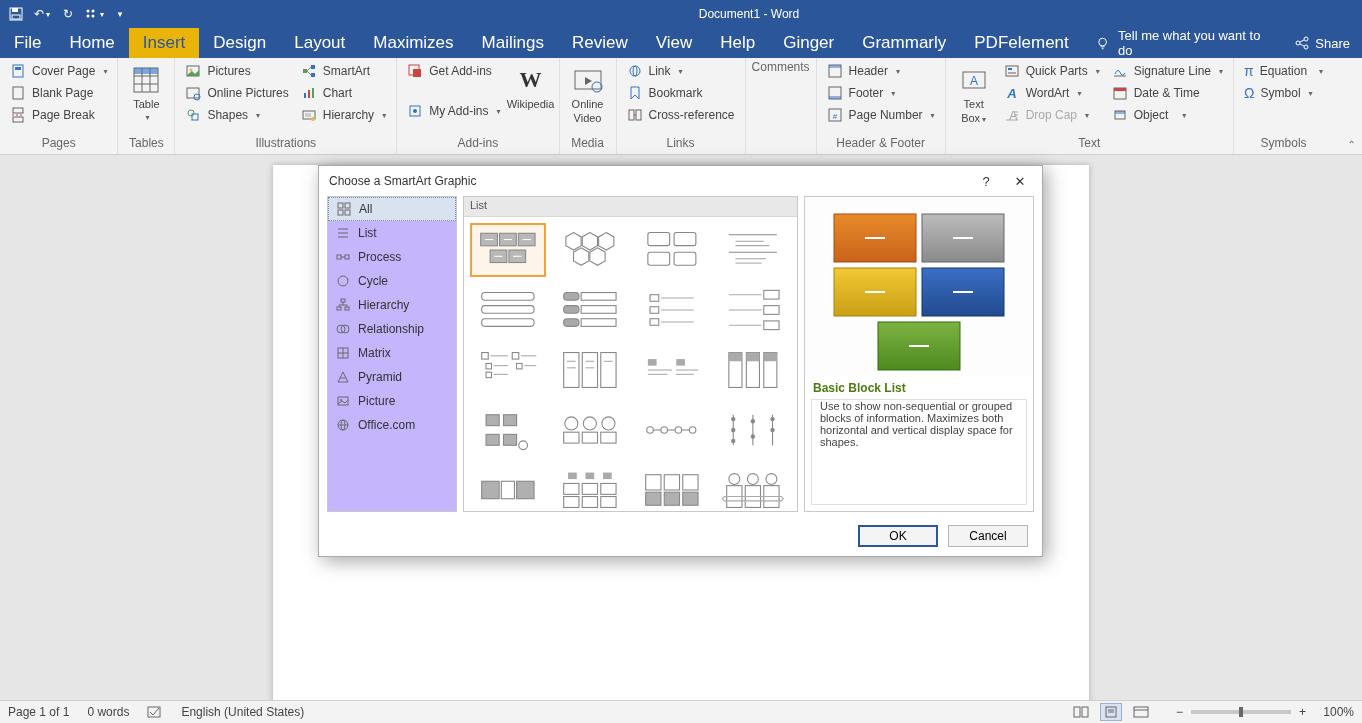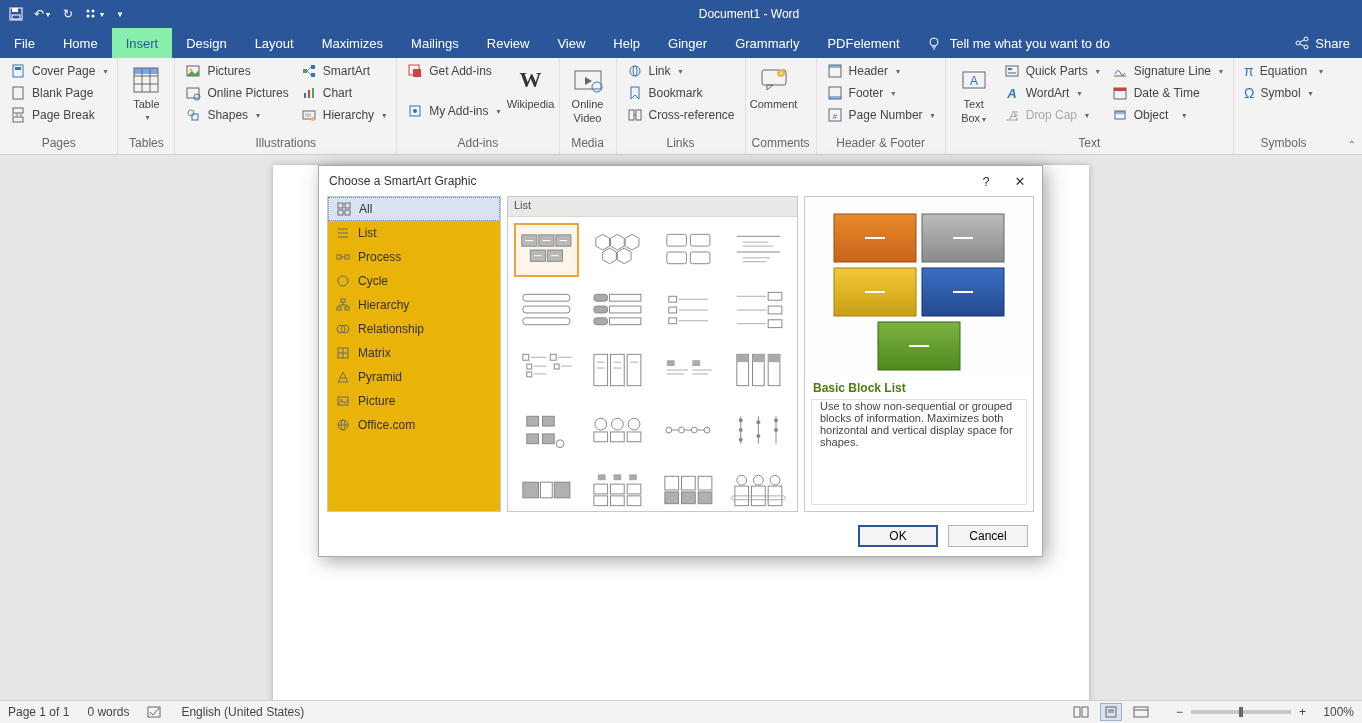--- a/index.html
+++ b/index.html
@@ -9,22 +9,22 @@
 .titlebar { height: 28px; background: #2b579a; display: flex; align-items: center; color: #fff; font-size: 12px; }
 .qat { display: flex; align-items: center; gap: 2px; padding: 0 4px; }
 .qat-btn { width: 24px; height: 22px; display: flex; align-items: center; justify-content: center; color: #fff; font-size: 12px; cursor: pointer; }
 .title-center { flex: 1; text-align: center; }
 .title-right { display: flex; align-items: center; gap: 4px; padding-right: 4px; }
 .signin { background: #3e6fb8; padding: 2px 14px; font-size: 12px; cursor: pointer; }
 .win-btn { width: 40px; height: 28px; display: flex; align-items: center; justify-content: center; cursor: pointer; }
 
 
 .tabsrow { height: 30px; background: #2b579a; display: flex; align-items: stretch; }
-.tab { color: #fff; font-size: 13px; padding: 0 14px; display: flex; align-items: center; cursor: pointer; }
-.tab.active { background: #86efac; color: #2b579a; }
+.tab { color: #fff; font-size: 17px; padding: 0 14px; display: flex; align-items: center; cursor: pointer; }
+.tab.active { background: #eab308; color: #2b579a; }
 .tell-me { display: flex; align-items: center; color: #fff; font-size: 13px; padding: 0 12px; gap: 8px; }
 .share-area { margin-left: auto; display: flex; align-items: center; color: #fff; font-size: 13px; padding: 0 12px; gap: 6px; cursor: pointer; }
 
 
 .ribbon { height: 97px; background: #f3f3f3; border-bottom: 1px solid #d0d0d0; display: flex; position: relative; }
 .rgroup { border-right: 1px solid #e0e0e0; display: flex; flex-direction: column; padding: 2px 6px 0 6px; }
 .rgroup-body { flex: 1; display: flex; align-items: flex-start; gap: 4px; }
 .rgroup-label { height: 18px; text-align: center; font-size: 12px; color: #666; }
 .rbtn-big { width: 44px; display: flex; flex-direction: column; align-items: center; justify-content: flex-start; font-size: 11px; color: #444; text-align: center; cursor: pointer; padding-top: 4px; gap: 2px; line-height: 12px; }
 .rbtn-big .ic { width: 32px; height: 32px; display: flex; align-items: center; justify-content: center; }
@@ -36,21 +36,21 @@
 
 .docarea { position: absolute; top: 155px; bottom: 23px; left: 0; right: 0; background: #e6e6e6; overflow: hidden; }
 .page { position: absolute; top: 10px; left: 50%; transform: translateX(-50%); width: 816px; height: 800px; background: #fff; box-shadow: 0 0 6px rgba(0,0,0,.25); }
 
 
 .dialog { position: absolute; top: 165px; left: 318px; width: 725px; height: 392px; background: #fff; border: 1px solid #aaa; box-shadow: 4px 4px 18px rgba(0,0,0,.35); display: flex; flex-direction: column; }
 .dlg-title { height: 30px; display: flex; align-items: center; padding: 0 10px; font-size: 12px; color: #333; }
 .dlg-title-btns { margin-left: auto; display: flex; gap: 10px; }
 .dlg-x { width: 24px; text-align: center; cursor: pointer; font-size: 13px; color: #333; }
 .dlg-body { flex: 1; display: flex; padding: 0 8px 4px 8px; gap: 6px; min-height: 0; }
-.catlist { width: 174px; border: 1px solid #c8c8c8; background: #eab308; overflow-y: auto; }
+.catlist { width: 130px; border: 1px solid #c8c8c8; background: #c4b5fd; overflow-y: auto; }
 .catitem { height: 24px; display: flex; align-items: center; gap: 8px; padding: 0 8px; font-size: 12px; color: #333; cursor: pointer; }
 .catitem.sel { background: #d9e3f0; border: 1px dotted #6a8fc5; }
 .catitem .cicon { width: 14px; height: 14px; color: #6a6a6a; }
 .gallery { flex: 1; border: 1px solid #c8c8c8; display: flex; flex-direction: column; min-width: 0; }
 .gallery-head { height: 20px; background: #e8e8e8; font-size: 11px; color: #555; padding: 2px 6px; border-bottom: 1px solid #d8d8d8; }
 .gallery-body { flex: 1; overflow-y: scroll; padding: 6px; display: grid; grid-template-columns: repeat(4, 1fr); gap: 6px; align-content: start; }
 .gitem { height: 54px; border: 1px solid transparent; display: flex; align-items: center; justify-content: center; cursor: pointer; padding: 2px; }
 .gitem.sel { border: 2px solid #f2a23c; background: #fdf5ea; }
 .gitem svg { width: 100%; height: 100%; }
 .preview { width: 230px; border: 1px solid #c8c8c8; display: flex; flex-direction: column; }
@@ -318,33 +318,20 @@
               <line x1="7" y1="8" x2="9" y2="8" stroke="#c44"></line>
             </svg>
             <span>Cross-reference</span>
           </div>
       </div>
     </div>
     <div class="rgroup-label">Links</div>
   </div>
 
   <div class="rgroup">
-    <div class="rgroup-body">
-      <div class="rbtn-big">
-        <div class="ic">
-            <svg width="30" height="26" viewBox="0 0 30 26">
-              <rect x="3" y="3" width="24" height="15" rx="2" fill="none" stroke="#666"></rect>
-              <polygon points="8,18 8,23 14,18" fill="none" stroke="#666"></polygon>
-              <circle cx="22" cy="6" r="4" fill="#e8b84a"></circle>
-              <text x="22" y="9" font-size="7" text-anchor="middle" fill="#fff">+</text>
-            </svg>
-          </div>
-        <span>Comment</span>
-      </div>
-    </div>
     <div class="rgroup-label">Comments</div>
   </div>
 
   <div class="rgroup">
     <div class="rgroup-body">
       <div class="rcol">
         <div class="rbtn-sm">
             <svg width="16" height="16">
               <rect x="2" y="2" width="12" height="12" fill="none" stroke="#666"></rect>
               <rect x="2" y="2" width="12" height="3" fill="#3372c4" opacity=".5"></rect>

